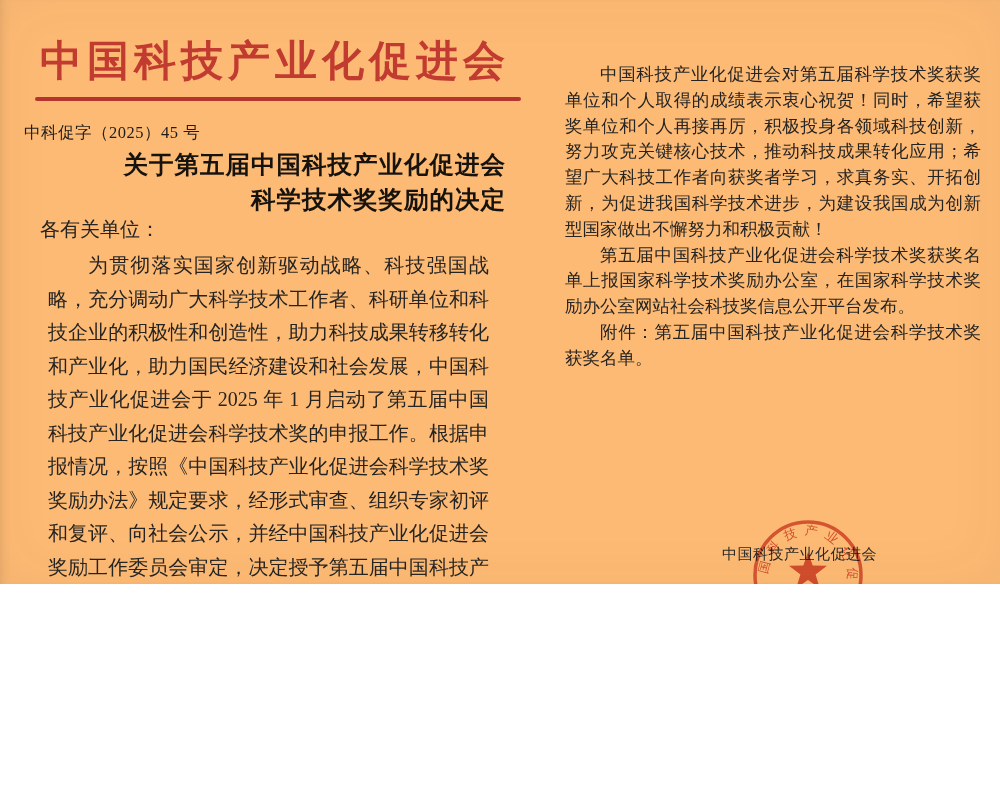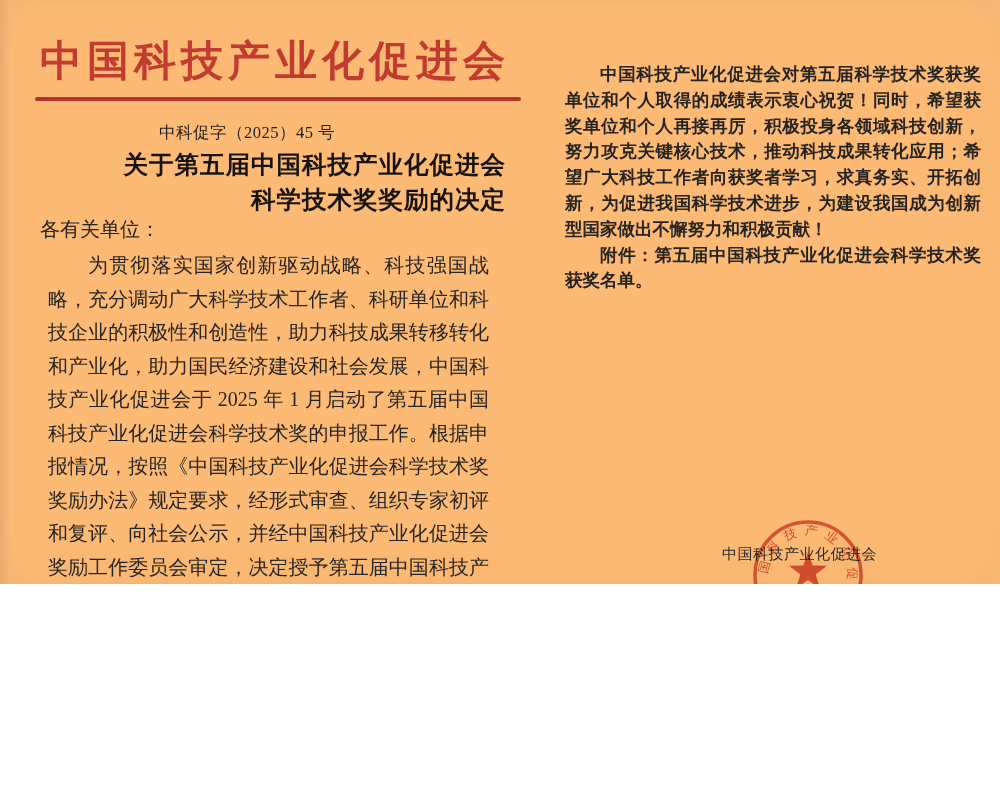--- a/index.html
+++ b/index.html
@@ -9,31 +9,31 @@
     box-shadow:inset 0 0 60px rgba(60,60,55,.05), inset 8px 0 12px -8px rgba(0,0,0,.12);
     font-family:"Liberation Serif","DejaVu Serif",serif;
   }
   .abs{position:absolute;}
   .org-title{
     left:40px;top:36px;font-size:42px;font-weight:bold;color:#c23b30;
     letter-spacing:5px;white-space:nowrap;line-height:1.2;
     font-family:"Liberation Serif","DejaVu Serif",serif;
   }
   .red-rule{left:35px;top:97px;width:486px;height:3.5px;background:#b5342d;border-radius:2px;}
-  .doc-number{left:0;top:122px;width:494px;text-align:center;font-size:16.5px;color:#1f1d1b;letter-spacing:.5px;}
+  .doc-number{left:0;top:122px;width:494px;text-align:left;font-size:16.5px;color:#1f1d1b;letter-spacing:.5px;padding-left:24px;}
   .doc-title{left:28px;top:147px;width:478px;text-align:right;font-size:24.5px;font-weight:bold;
     line-height:35px;color:#16130f;letter-spacing:1px;}
   .salutation{left:40px;top:216px;font-size:20px;color:#262422;}
   .left-body{left:48px;top:249px;width:441px;font-size:20px;line-height:33.5px;
     text-align:justify;text-indent:2em;color:#262422;margin:0;}
   .footer-rule{left:30px;top:734px;width:480px;height:3px;background:#a93a40;border-radius:2px;}
   .right-col{left:565px;top:62px;width:416px;font-size:17.5px;line-height:25.8px;
     text-align:justify;color:#262422;}
   .right-col p{margin:0;}
-  .right-col p.indent{text-indent:2em;font-weight:bold;}
+  .right-col p.indent{text-indent:2em;}
   .sig-org{left:722px;top:545px;font-size:15px;color:#2a2826;letter-spacing:.5px;}
   .sig-date{left:741px;top:584px;font-size:14px;color:#2a2826;letter-spacing:1.5px;}
   .seal{left:733px;top:500px;width:150px;height:150px;opacity:.85;mix-blend-mode:multiply;}
   .seal text{font-family:"Liberation Serif","DejaVu Serif",serif;}
   .attachment{left:551px;top:746px;font-size:13px;color:#3a3a3a;text-decoration:underline;
     text-underline-offset:3px;cursor:pointer;font-family:Liberation Mono, monospace;}
   .attachment span{font-weight:bold;}
 </style>
 </head>
 <body>
@@ -52,20 +52,21 @@
   </div>
 
   <div class="abs salutation">各有关单位：</div>
 
   <p class="abs left-body">为贯彻落实国家创新驱动战略、科技强国战略，充分调动广大科学技术工作者、科研单位和科技企业的积极性和创造性，助力科技成果转移转化和产业化，助力国民经济建设和社会发展，中国科技产业化促进会于 2025 年 1 月启动了第五届中国科技产业化促进会科学技术奖的申报工作。根据申报情况，按照《中国科技产业化促进会科学技术奖奖励办法》规定要求，经形式审查、组织专家初评和复评、向社会公示，并经中国科技产业化促进会奖励工作委员会审定，决定授予第五届中国科技产业化促进会科学技术奖 184 项科技成果和 16 名个人。其中，科技创新奖 145 项：授予“自体造血干细胞移植联合 CAR-T 的治疗体系构建与临床转化应用”等 70 项成果为科技创新一等奖；“先进陶瓷材料精密磨削用多刃微弹超硬砂轮关键技术及应用”等 75 项成果为科技创新二等奖；科技产业化奖 12 项：授予“小颗粒油页岩干馏炼油工艺及过程安全智能管控关键技术及应用”等 6 项成果为科技产业化一等奖，“开放式自助值机托运系统</p>
 
   <div class="abs footer-rule"></div>
 
   <div class="abs right-col">
     <p class="indent">中国科技产业化促进会对第五届科学技术奖获奖单位和个人取得的成绩表示衷心祝贺！同时，希望获奖单位和个人再接再厉，积极投身各领域科技创新，努力攻克关键核心技术，推动科技成果转化应用；希望广大科技工作者向获奖者学习，求真务实、开拓创新，为促进我国科学技术进步，为建设我国成为创新型国家做出不懈努力和积极贡献！</p>
+    <p class="indent">第五届中国科技产业化促进会科学技术奖获奖名单上报国家科学技术奖励办公室，在国家科学技术奖励办公室网站社会科技奖信息公开平台发布。</p>
     <p class="indent">附件：第五届中国科技产业化促进会科学技术奖获奖名单。</p>
   </div>
 
   <div class="abs sig-org">中国科技产业化促进会</div>
   <div class="abs sig-date">2025 年 9 月 26 日</div>
 
   <svg class="abs seal" viewBox="0 0 150 150" xmlns="http://www.w3.org/2000/svg">
     <defs>
       <path id="ringPath" d="M 40.4,95 A 40,40 0 1 1 109.6,95" fill="none"></path>
     </defs>

